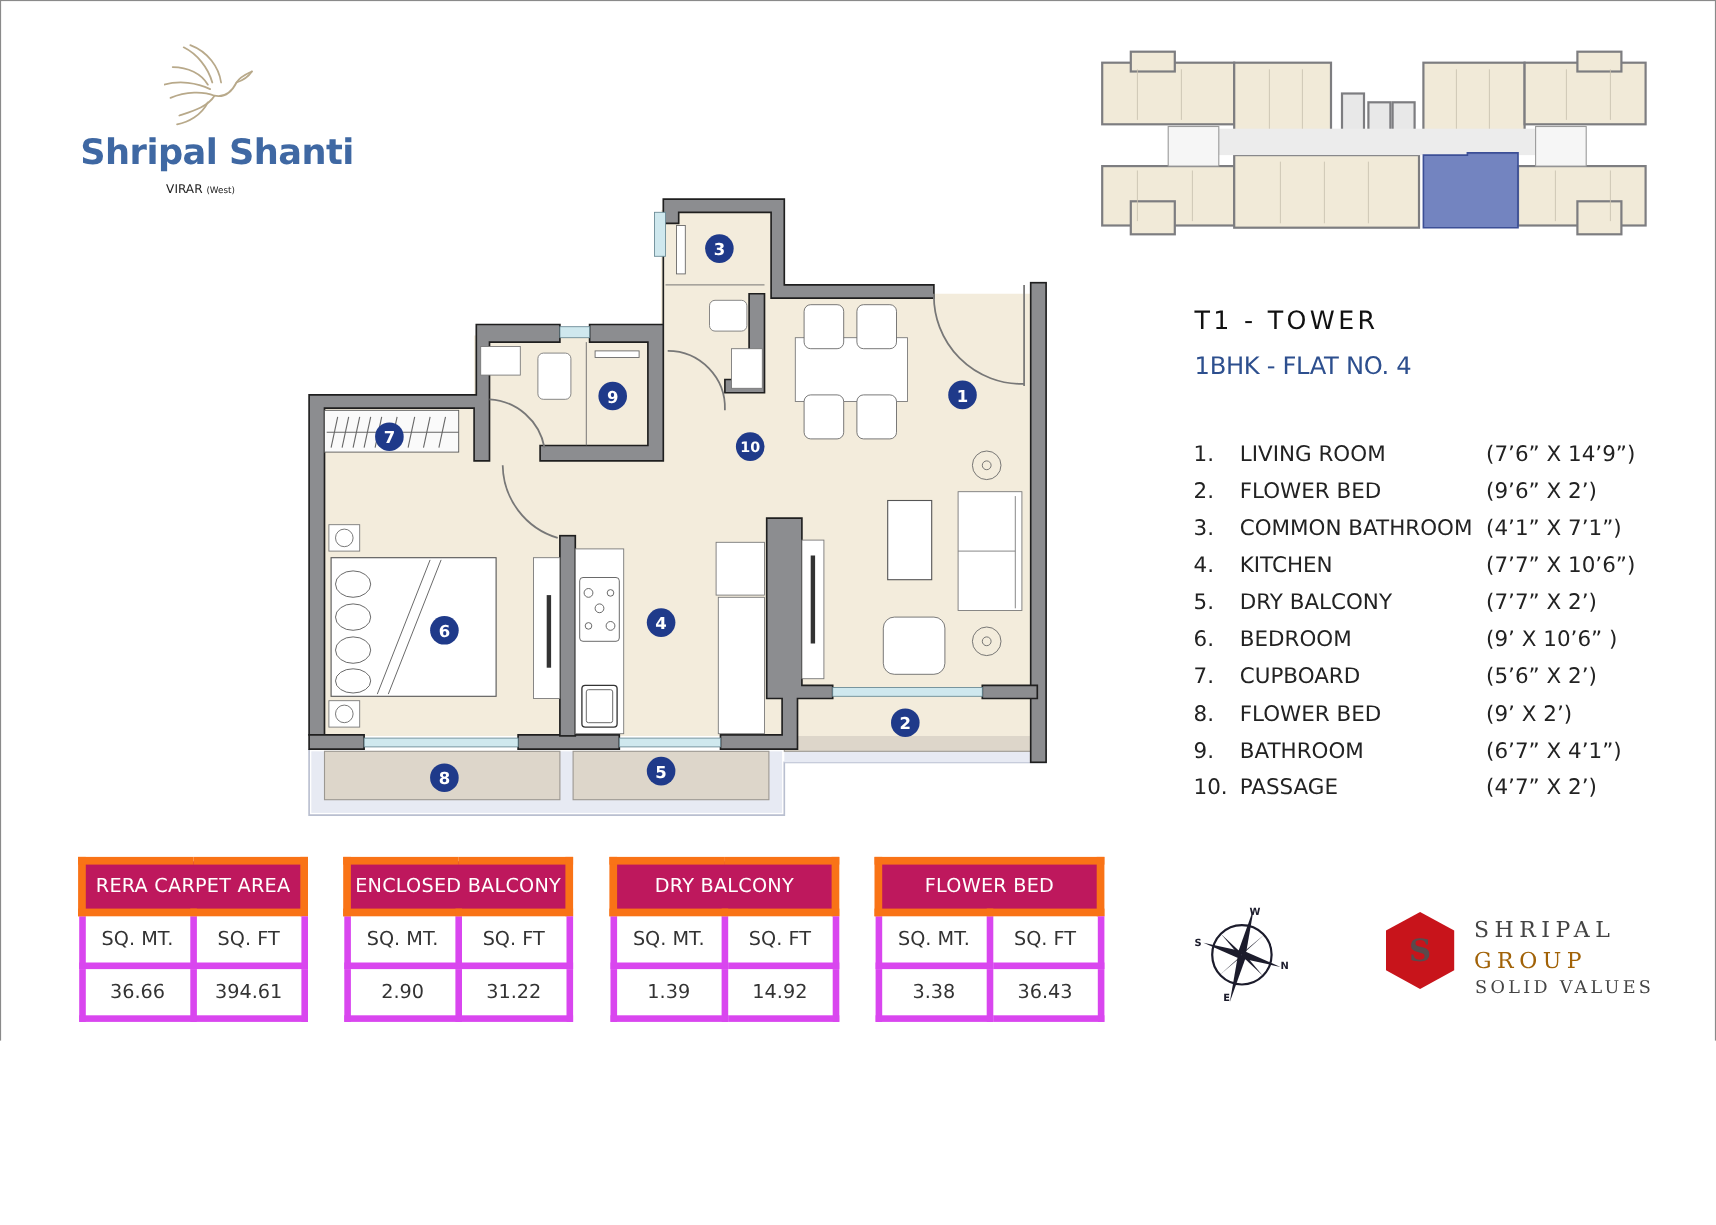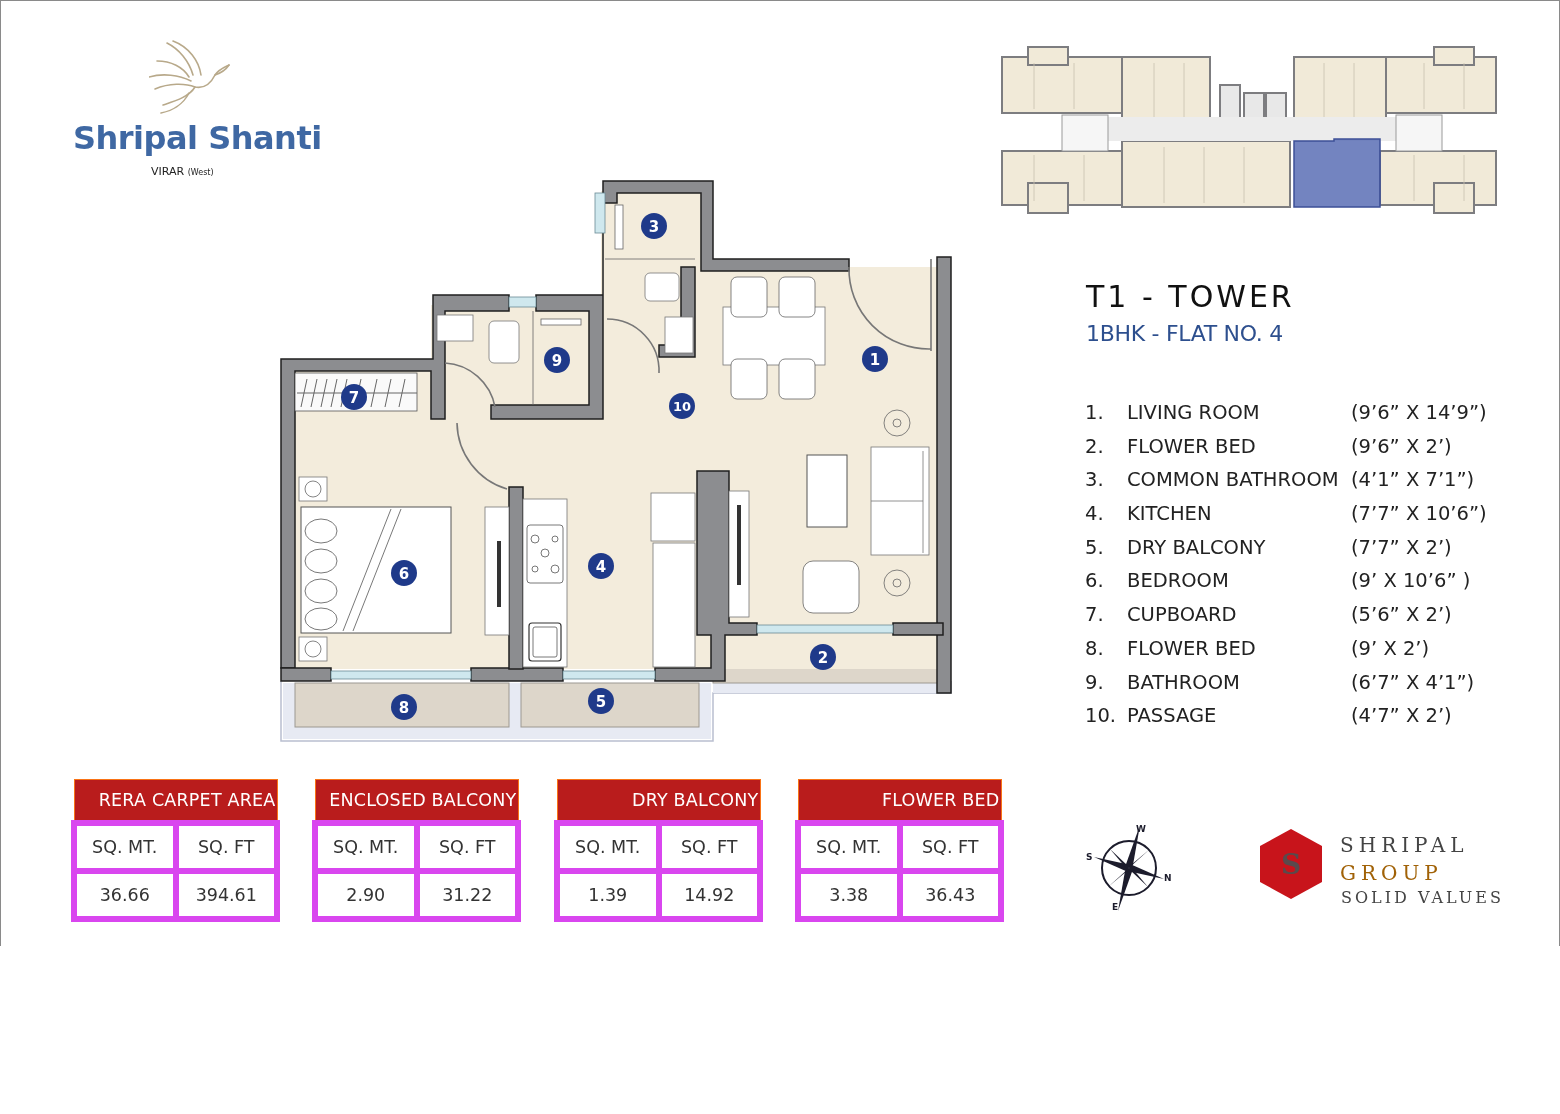--- a/index.html
+++ b/index.html
@@ -7,32 +7,32 @@
   .sheet{position:absolute;left:0;top:0;width:1558px;height:945px;border:1px solid #8a8a8a;border-bottom:none;background:#fff;}
   
   .logo{position:absolute;left:70px;top:38px;width:240px;height:140px;}
   .logo .bird{position:absolute;left:78px;top:0;width:82px;height:82px;}
   .logo .brand{position:absolute;left:2px;top:80px;font-family:"DejaVu Sans",sans-serif;font-weight:bold;font-size:32px;color:#3f68a3;letter-spacing:-0.5px;white-space:nowrap;}
   .logo .loc{position:absolute;left:80px;top:126px;font-size:11px;color:#222;white-space:nowrap;}
   .logo .loc small{font-size:8px;}
   
   .keyplan{position:absolute;left:993px;top:42px;width:510px;height:175px;}
   
-  .tower{position:absolute;left:1085px;top:278px;font-size:30px;letter-spacing:3px;color:#111;font-family:"DejaVu Sans",sans-serif;white-space:nowrap;}
+  .tower{position:absolute;left:1085px;top:278px;font-size:23px;letter-spacing:3px;color:#111;font-family:"DejaVu Sans",sans-serif;white-space:nowrap;}
   .flat{position:absolute;left:1085px;top:320px;font-size:22px;color:#2d4f8e;font-family:"DejaVu Sans",sans-serif;white-space:nowrap;letter-spacing:-0.3px;}
   .rooms{position:absolute;left:1084px;top:400px;width:420px;}
   .room{position:relative;height:33.7px;font-size:19.5px;color:#222;white-space:nowrap;}
   .room .n{position:absolute;left:0;top:0;}
   .room .nm{position:absolute;left:42px;top:0;}
   .room .dim{position:absolute;left:266px;top:0;}
   
   .plan{position:absolute;left:270px;top:170px;width:700px;height:580px;}
   
   .atable{position:absolute;top:778px;width:209px;border-collapse:collapse;font-size:17.5px;color:#333;}
-  .atable th{background:#b91c1c;color:#fff;font-weight:normal;height:38px;border:1px solid #f97316;letter-spacing:0.2px;text-align:right;}
+  .atable th{background:#be185d;color:#fff;font-weight:normal;height:38px;border:7px solid #f97316;letter-spacing:0.2px;}
   .atable td{border:6px solid #d946ef;text-align:center;height:40px;width:50%;}
   
   .compass{position:absolute;left:1083px;top:820px;width:90px;height:90px;}
   
   .glogo{position:absolute;left:1255px;top:826px;width:260px;height:80px;}
   .glogo .hex{position:absolute;left:0;top:0;width:70px;height:74px;}
   .glogo .g1{position:absolute;left:84px;top:6px;font-family:"DejaVu Serif","Liberation Serif",serif;font-size:20px;letter-spacing:5px;color:#444;white-space:nowrap;}
   .glogo .g2{position:absolute;left:84px;top:34px;font-family:"DejaVu Serif","Liberation Serif",serif;font-size:20px;letter-spacing:5px;color:#a16207;white-space:nowrap;}
   .glogo .g3{position:absolute;left:85px;top:61px;font-family:"DejaVu Serif","Liberation Serif",serif;font-size:16px;letter-spacing:3px;color:#444;white-space:nowrap;}
   .badge-text{font-family:"DejaVu Sans",sans-serif;font-weight:bold;fill:#fff;}
@@ -108,21 +108,21 @@
     </g>
   </svg>
 
   <div class="tower">T1 - TOWER</div>
   <div class="flat">1BHK - FLAT NO. 4</div>
 
   <div class="rooms">
     <div class="room">
         <span class="n">1.</span>
         <span class="nm">LIVING ROOM</span>
-        <span class="dim">(9’6” X 14’9”)</span>
+        <span class="dim">(7’6” X 14’9”)</span>
       </div>
     <div class="room">
         <span class="n">2.</span>
         <span class="nm">FLOWER BED</span>
         <span class="dim">(9’6” X 2’)</span>
       </div>
     <div class="room">
         <span class="n">3.</span>
         <span class="nm">COMMON BATHROOM</span>
         <span class="dim">(4’1” X 7’1”)</span>

